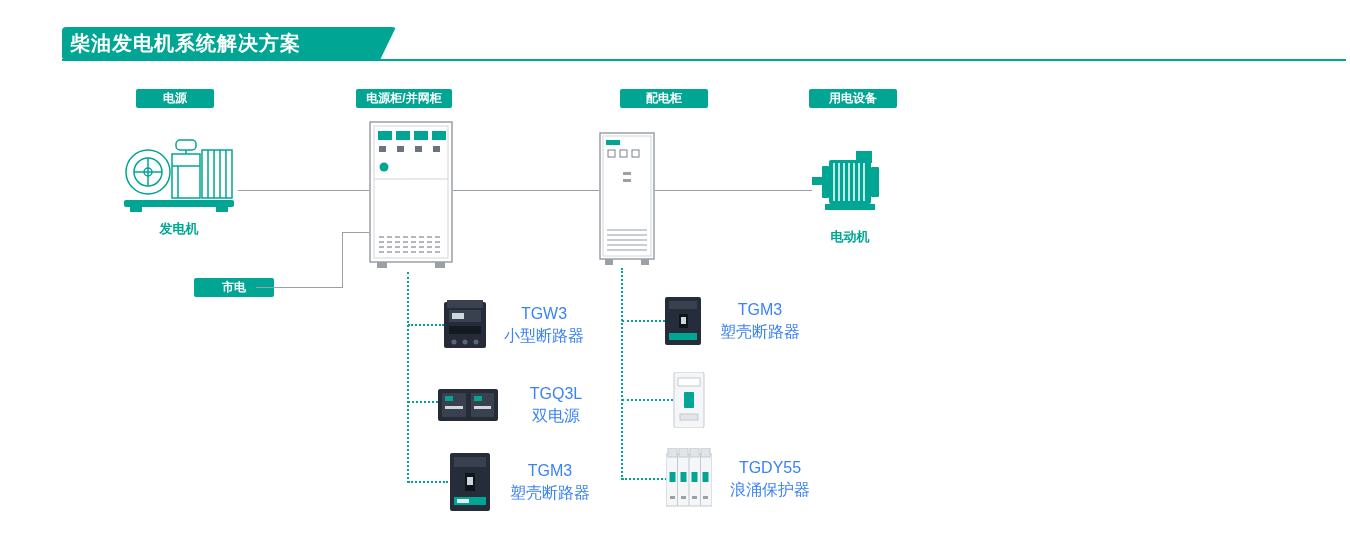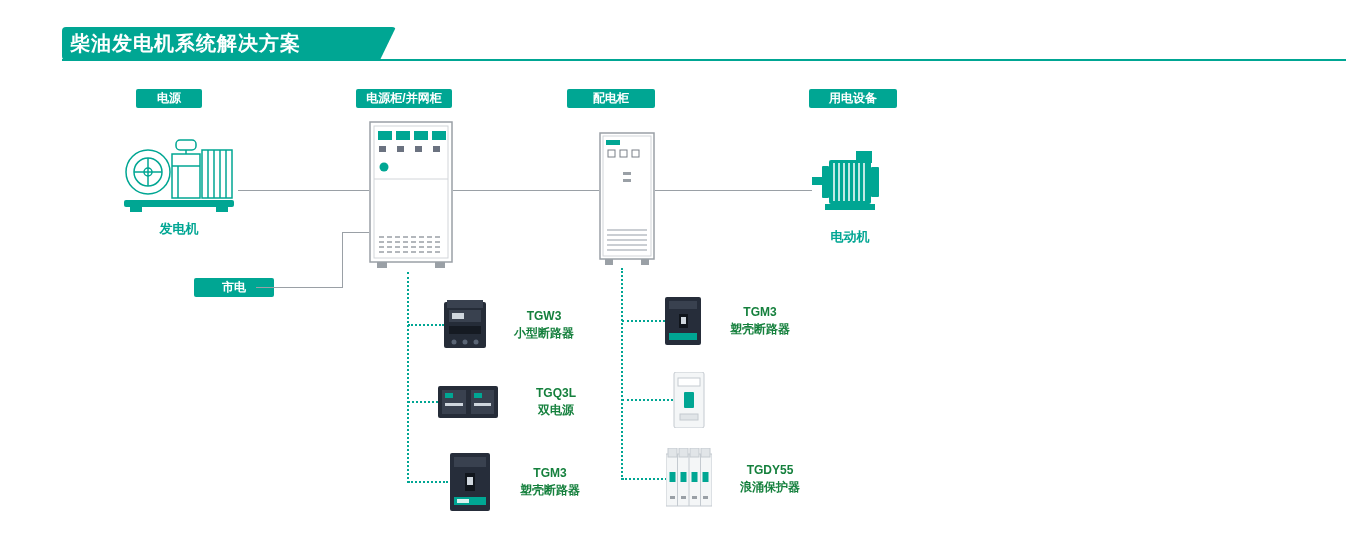--- a/index.html
+++ b/index.html
@@ -27,37 +27,37 @@
   .vline { position:absolute; width:1px; background:#9aa0a6; }
 
   
   .dot-h { position:absolute; height:0; border-top:2px dotted #00a693; }
   .dot-v { position:absolute; width:0; border-left:2px dotted #00a693; }
 
   .illus { position:absolute; }
 
   
   .product { position:absolute; display:flex; align-items:center; }
-  .ptext { margin-left:14px; min-width:88px; text-align:center; color:#15803d;
-           font-weight:bold; font-size:12px; line-height:1.4; }
+  .ptext { margin-left:14px; min-width:88px; text-align:center; color:#3b82f6;
+           font-weight:normal; font-size:16px; line-height:1.4; }
 </style>
 </head>
 <body>
 
 <div class="stage">
 
   <div class="title-banner">
     <div class="bg"></div>
     <div class="title-text">柴油发电机系统解决方案</div>
   </div>
   <div class="header-line"></div>
 
-  <div class="badge" style="left:136px; top:89px; width:66px;">电源</div>
+  <div class="badge" style="left:136px; top:89px; width:78px;">电源</div>
   <div class="badge" style="left:356px; top:89px; width:96px;">电源柜/并网柜</div>
-  <div class="badge" style="left:567px; top:89px; width:88px;">配电柜</div>
+  <div class="badge" style="left:620px; top:89px; width:88px;">配电柜</div>
   <div class="badge" style="left:809px; top:89px; width:88px;">用电设备</div>
   <div class="badge" style="left:194px; top:278px; width:80px;">市电</div>
 
   <svg class="illus" style="left:120px; top:122px;" width="118" height="92" viewBox="0 0 118 92">
     <g fill="none" stroke="#00a693" stroke-width="1.5">
       <circle cx="28" cy="50" r="22"></circle>
       <circle cx="28" cy="50" r="14"></circle>
       <circle cx="28" cy="50" r="4"></circle>
       <line x1="28" y1="36" x2="28" y2="64"></line>
       <line x1="14" y1="50" x2="42" y2="50"></line>

